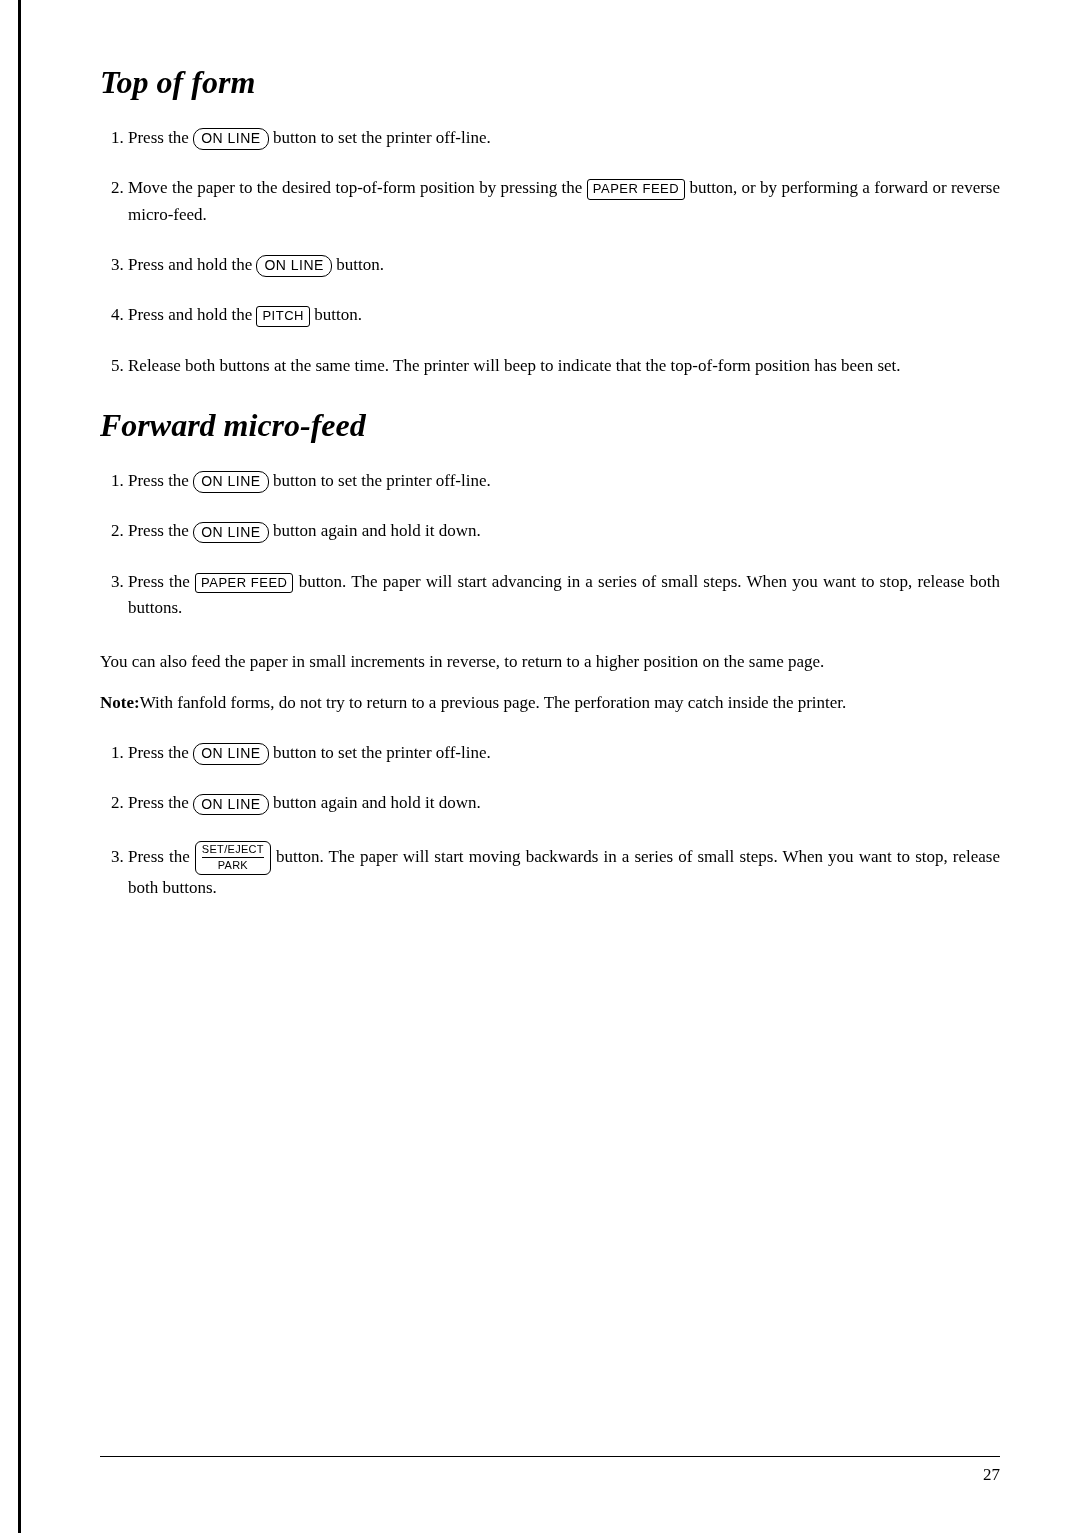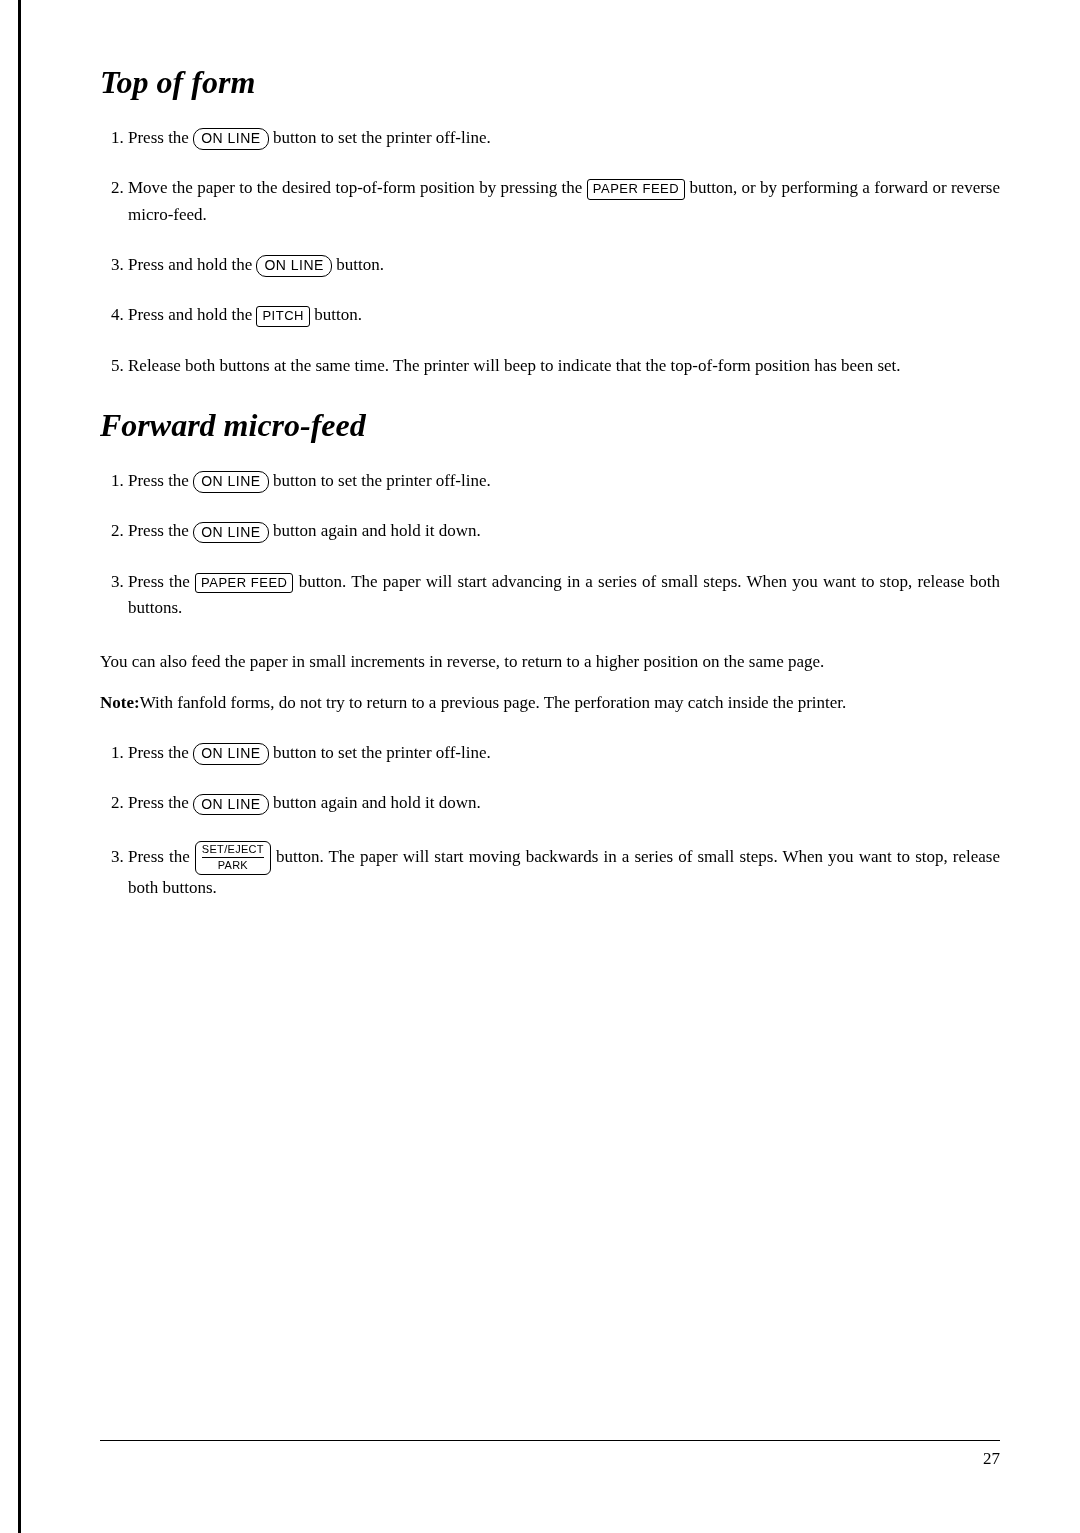--- a/index.html
+++ b/index.html
@@ -118,21 +118,21 @@
     }
 
     .note-label {
       font-weight: bold;
       min-width: 50px;
       flex-shrink: 0;
     }
 
     .footer-line {
       position: absolute;
-      bottom: 64px;
+      bottom: 48px;
       left: 100px;
       right: 80px;
       border-top: 1.5px solid #000;
       padding-top: 8px;
       display: flex;
       justify-content: flex-end;
     }
 
     .page-number {
       font-size: 17px;

